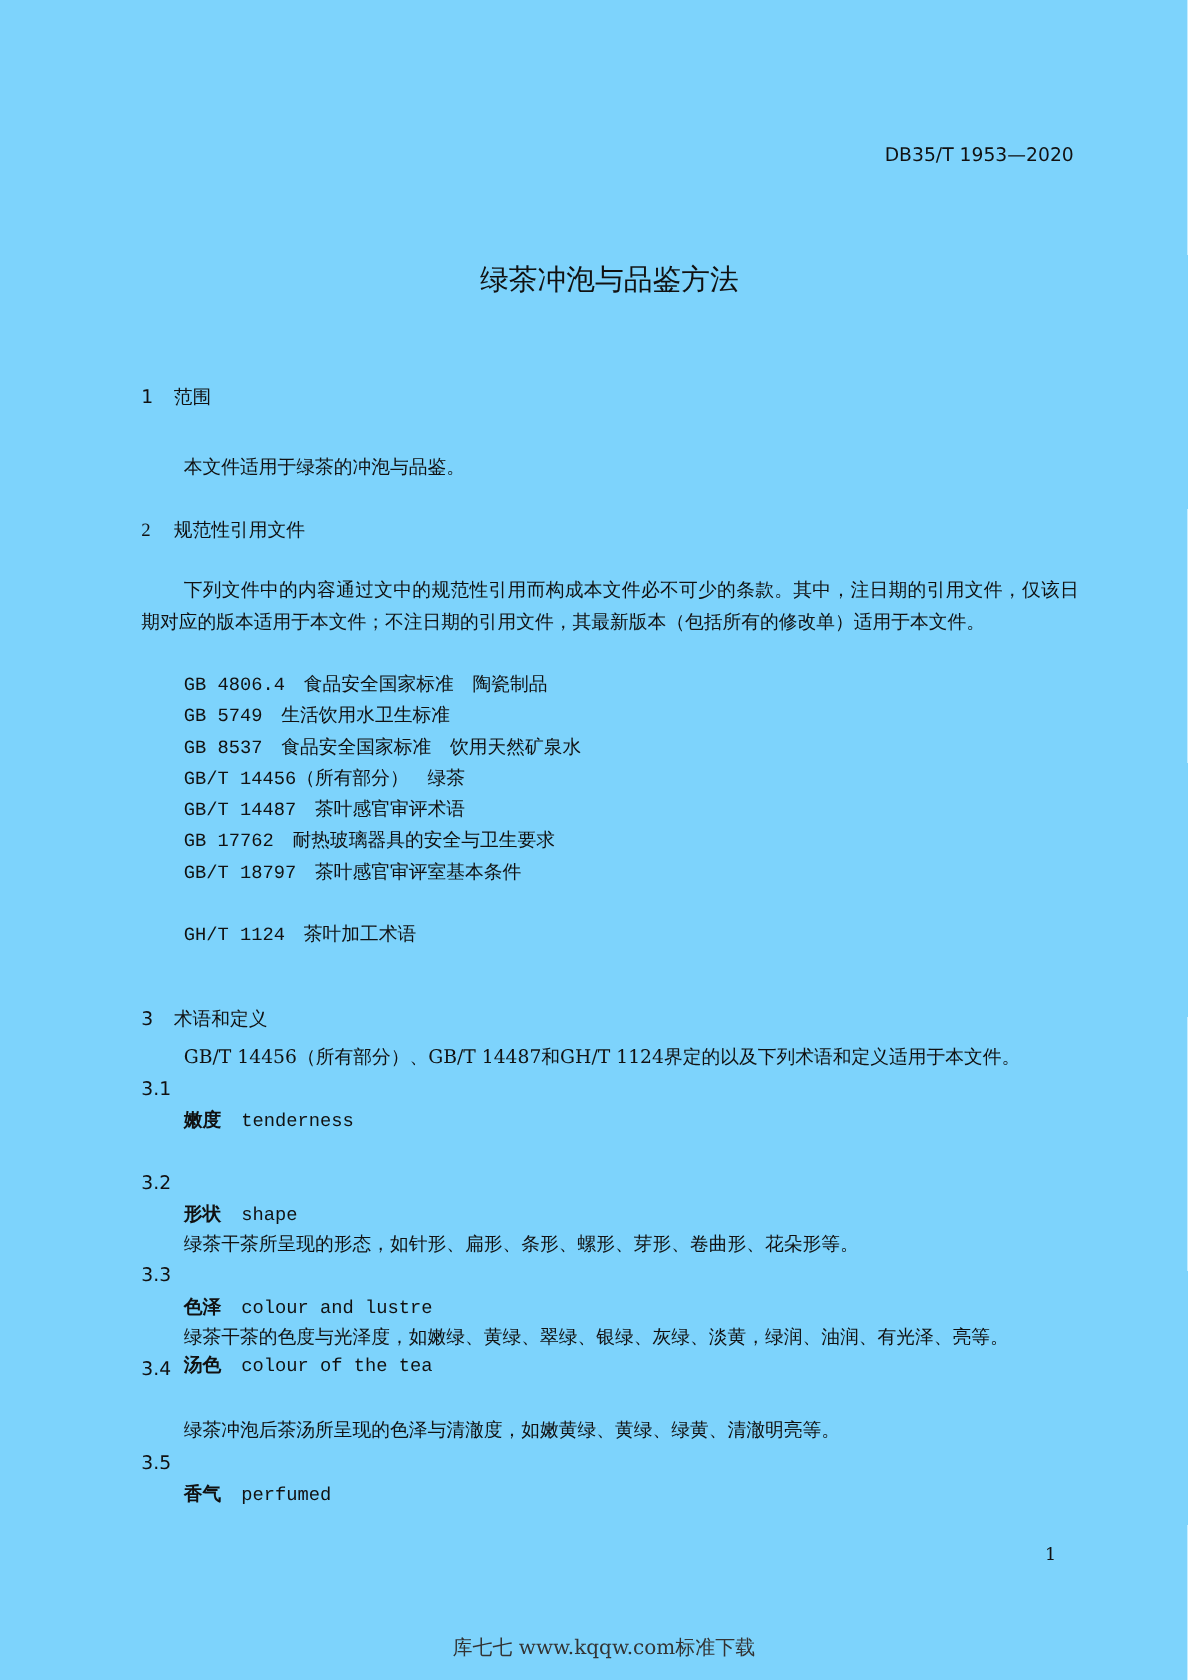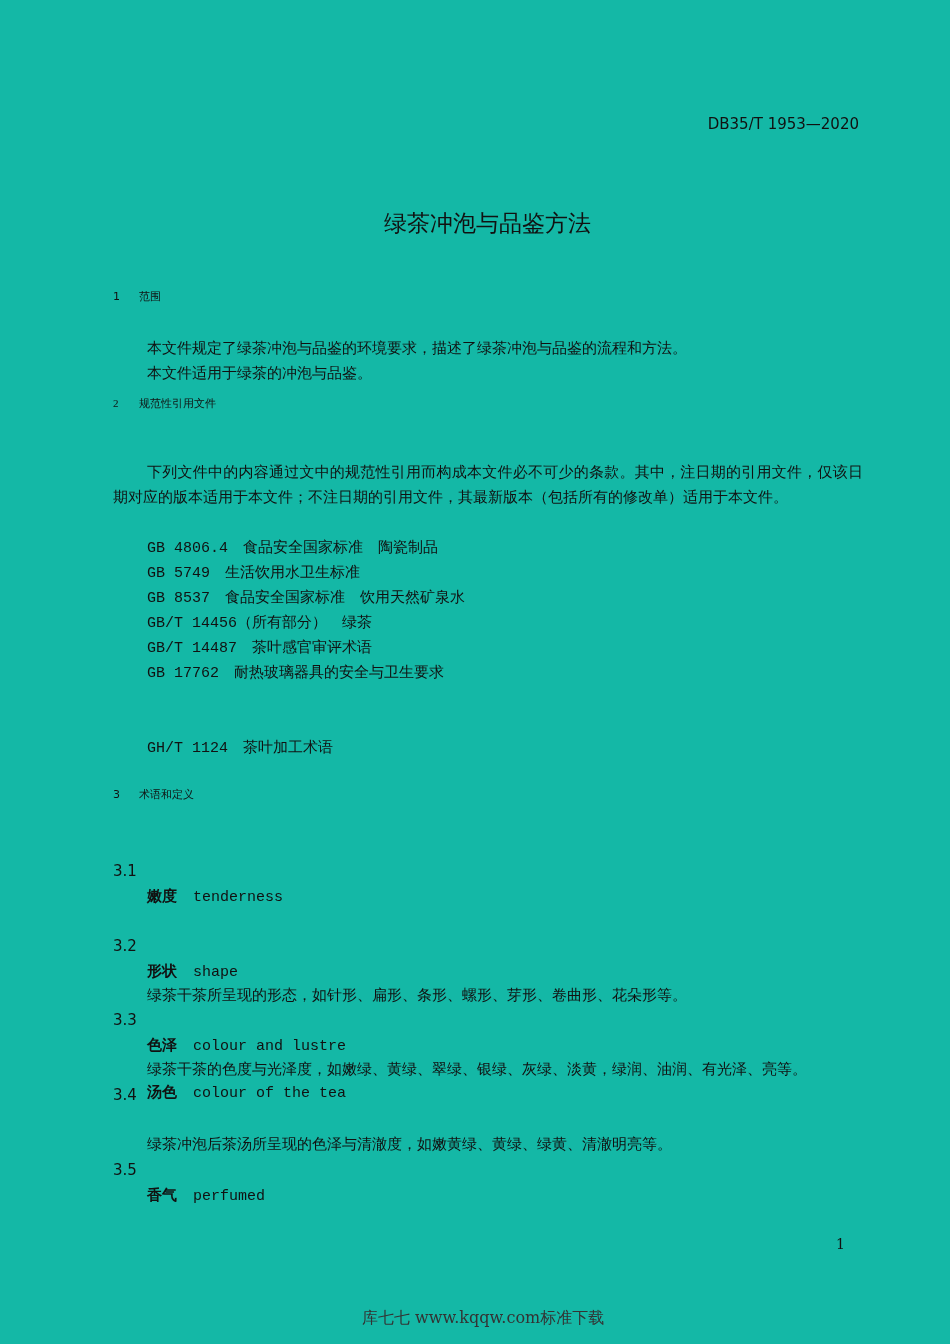--- a/index.html
+++ b/index.html
@@ -1,23 +1,23 @@
 <!DOCTYPE html>
 <html><head>
 <meta charset="utf-8">
 <style>
   html, body { margin: 0; padding: 0; background: #ffffff; }
   body { width: 950px; height: 1344px; position: relative; overflow: hidden; color: #111; }
-  .page { position: absolute; left: 0; top: 0; width: 950px; height: 1344px; background: #14b8a6; }
+  .page { position: absolute; left: 0; top: 0; width: 950px; height: 1344px; background: #7dd3fc; }
   .abs { position: absolute; white-space: nowrap; }
   .sans { font-family: "DejaVu Sans", "Liberation Sans", sans-serif; }
   .serif { font-family: "DejaVu Serif", "Liberation Serif", serif; }
   .docno { right: 91px; top: 115px; font-size: 15px; }
   .title { left: 0; width: 975px; text-align: center; top: 208px; font-size: 23px; }
-  .h1 { left: 113px; font-size: 11px; }
+  .h1 { left: 113px; font-size: 15px; margin-top: 19px; }
   .h1 .num { display: inline-block; width: 26px; }
   .para { font-size: 15px; }
   .ind { left: 147px; }
   .full { left: 113px; width: 750px; white-space: normal; line-height: 25px; text-indent: 34px; text-align: justify; }
   .ref { left: 147px; font-size: 15px; }
   .ref .code { font-family: "Liberation Mono", "DejaVu Sans Mono", monospace; }
   .clause { left: 113px; font-size: 15px; }
   .term { left: 147px; font-size: 15px; }
   .term .zh { font-family: "DejaVu Sans", sans-serif; font-weight: bold; }
   .term .en { font-family: "Liberation Mono", "DejaVu Sans Mono", monospace; margin-left: 16px; }
@@ -28,39 +28,40 @@
 <body>
 
 <div class="page">
 
   <div class="abs docno sans">DB35/T 1953—2020</div>
   <div class="abs title sans">绿茶冲泡与品鉴方法</div>
 
   <div class="abs h1 sans" style="top:289px;">
     <span class="num">1</span><span>范围</span>
   </div>
-  <div class="abs para ind serif" style="top:339px;">本文件规定了绿茶冲泡与品鉴的环境要求，描述了绿茶冲泡与品鉴的流程和方法。</div>
   <div class="abs para ind serif" style="top:364px;">本文件适用于绿茶的冲泡与品鉴。</div>
 
   <div class="abs h1 sans" style="top:396px;font-family:Liberation Serif, serif;">
     <span class="num">2</span><span>规范性引用文件</span>
   </div>
   <div class="abs para full serif" style="top:460px;">下列文件中的内容通过文中的规范性引用而构成本文件必不可少的条款。其中，注日期的引用文件，仅该日期对应的版本适用于本文件；不注日期的引用文件，其最新版本（包括所有的修改单）适用于本文件。</div>
 
   <div class="abs ref serif" style="top:538px;"><span class="code">GB 4806.4</span>　<span>食品安全国家标准　陶瓷制品</span></div>
   <div class="abs ref serif" style="top:563px;"><span class="code">GB 5749</span>　<span>生活饮用水卫生标准</span></div>
   <div class="abs ref serif" style="top:588px;"><span class="code">GB 8537</span>　<span>食品安全国家标准　饮用天然矿泉水</span></div>
   <div class="abs ref serif" style="top:613px;"><span class="code">GB/T 14456</span><span>（所有部分）　绿茶</span></div>
   <div class="abs ref serif" style="top:638px;"><span class="code">GB/T 14487</span>　<span>茶叶感官审评术语</span></div>
   <div class="abs ref serif" style="top:663px;"><span class="code">GB 17762</span>　<span>耐热玻璃器具的安全与卫生要求</span></div>
+  <div class="abs ref serif" style="top:688px;"><span class="code">GB/T 18797</span>　<span>茶叶感官审评室基本条件</span></div>
   <div class="abs ref serif" style="top:738px;"><span class="code">GH/T 1124</span>　<span>茶叶加工术语</span></div>
 
   <div class="abs h1 sans" style="top:787px;">
     <span class="num">3</span><span>术语和定义</span>
   </div>
+  <div class="abs para ind serif" style="top:836px;">GB/T 14456（所有部分）、GB/T 14487和GH/T 1124界定的以及下列术语和定义适用于本文件。</div>
 
   <div class="abs clause sans" style="top:862px;">3.1</div>
   <div class="abs term" style="top:887px;"><span class="zh">嫩度</span><span class="en">tenderness</span></div>
 
   <div class="abs clause sans" style="top:937px;">3.2</div>
   <div class="abs term" style="top:962px;"><span class="zh">形状</span><span class="en">shape</span></div>
   <div class="abs para ind serif" style="top:986px;">绿茶干茶所呈现的形态，如针形、扁形、条形、螺形、芽形、卷曲形、花朵形等。</div>
 
   <div class="abs clause sans" style="top:1011px;">3.3</div>
   <div class="abs term" style="top:1036px;"><span class="zh">色泽</span><span class="en">colour and lustre</span></div>

